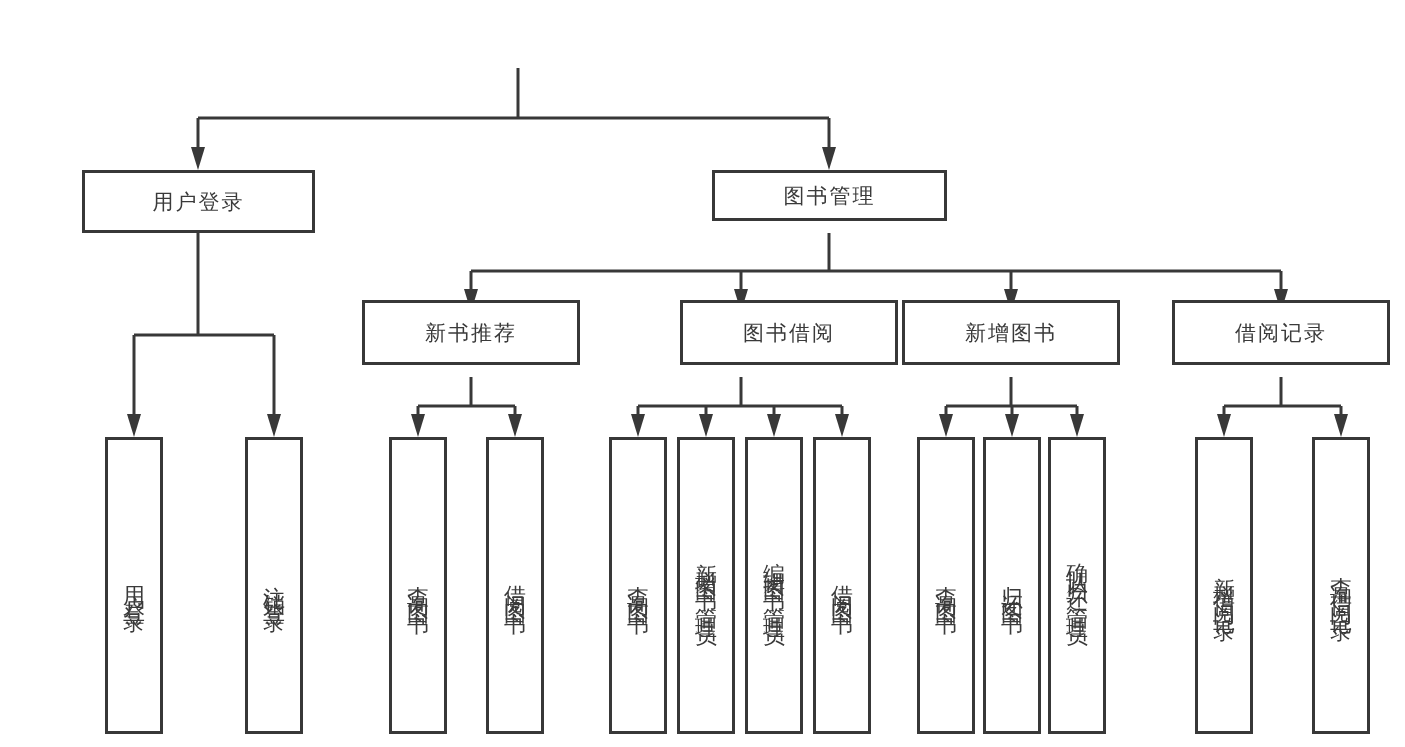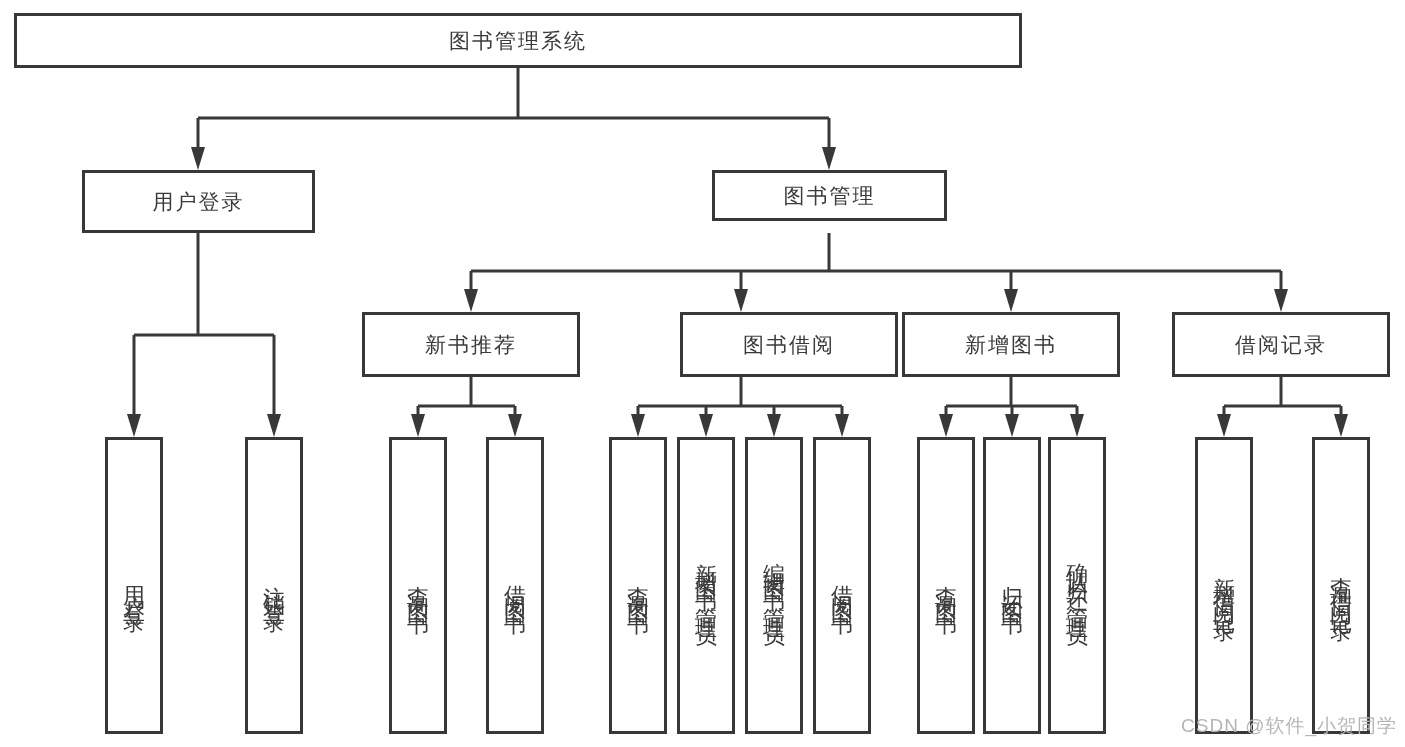--- a/index.html
+++ b/index.html
@@ -40,21 +40,21 @@
     letter-spacing: 9px;
     line-height: 1;
     white-space: nowrap;
   }
   
   #root-node   { left: 14px;  top: 13px;  width: 1008px; height: 55px; }
   
   #node-login-group { left: 82px;  top: 170px; width: 233px; height: 63px; }
   #node-book-mgmt   { left: 712px; top: 170px; width: 235px; height: 51px; }
   
-  .l3 { top: 312px; width: 218px; height: 65px; }
+  .l3 { top: 300px; width: 218px; height: 65px; }
   #node-recommend { left: 362px; }
   #node-borrow    { left: 632px; margin-left: 48px; }
   #node-current   { left: 902px; }
   #node-records   { left: 1172px; }
   
   .leaf { top: 437px; width: 58px; height: 297px; }
   #leaf-login-0 { left: 105px; }
   #leaf-login-1 { left: 245px; }
   #leaf-rec-0   { left: 389px; }
   #leaf-rec-1   { left: 486px; }
@@ -131,23 +131,20 @@
       <line x1="1012" y1="406" x2="1012" y2="419" stroke="var(--line)" stroke-width="3"></line>
       <polygon points="1005,414 1019,414 1012,437" fill="var(--line)"></polygon>
       <line x1="1077" y1="406" x2="1077" y2="419" stroke="var(--line)" stroke-width="3"></line>
       <polygon points="1070,414 1084,414 1077,437" fill="var(--line)"></polygon>
       <line x1="1224" y1="406" x2="1224" y2="419" stroke="var(--line)" stroke-width="3"></line>
       <polygon points="1217,414 1231,414 1224,437" fill="var(--line)"></polygon>
       <line x1="1341" y1="406" x2="1341" y2="419" stroke="var(--line)" stroke-width="3"></line>
       <polygon points="1334,414 1348,414 1341,437" fill="var(--line)"></polygon>
     </svg>
 
-  <div class="node h-node" id="root-node">
-    <span>图书管理系统</span>
-  </div>
 
   <div class="node h-node" id="node-login-group">
     <span>用户登录</span>
   </div>
   <div class="node h-node" id="node-book-mgmt">
     <span>图书管理</span>
   </div>
 
   <div class="node h-node l3" id="node-recommend">
     <span>新书推荐</span>
@@ -199,15 +196,14 @@
     <span>确认归还（管理员）</span>
   </div>
 
   <div class="node v-node leaf" id="leaf-recd-0">
     <span>新增借阅记录</span>
   </div>
   <div class="node v-node leaf" id="leaf-recd-1">
     <span>查询借阅记录</span>
   </div>
 
-  <div id="watermark">CSDN @软件_小贺同学</div>
 
 </div>
 
 </body></html>

